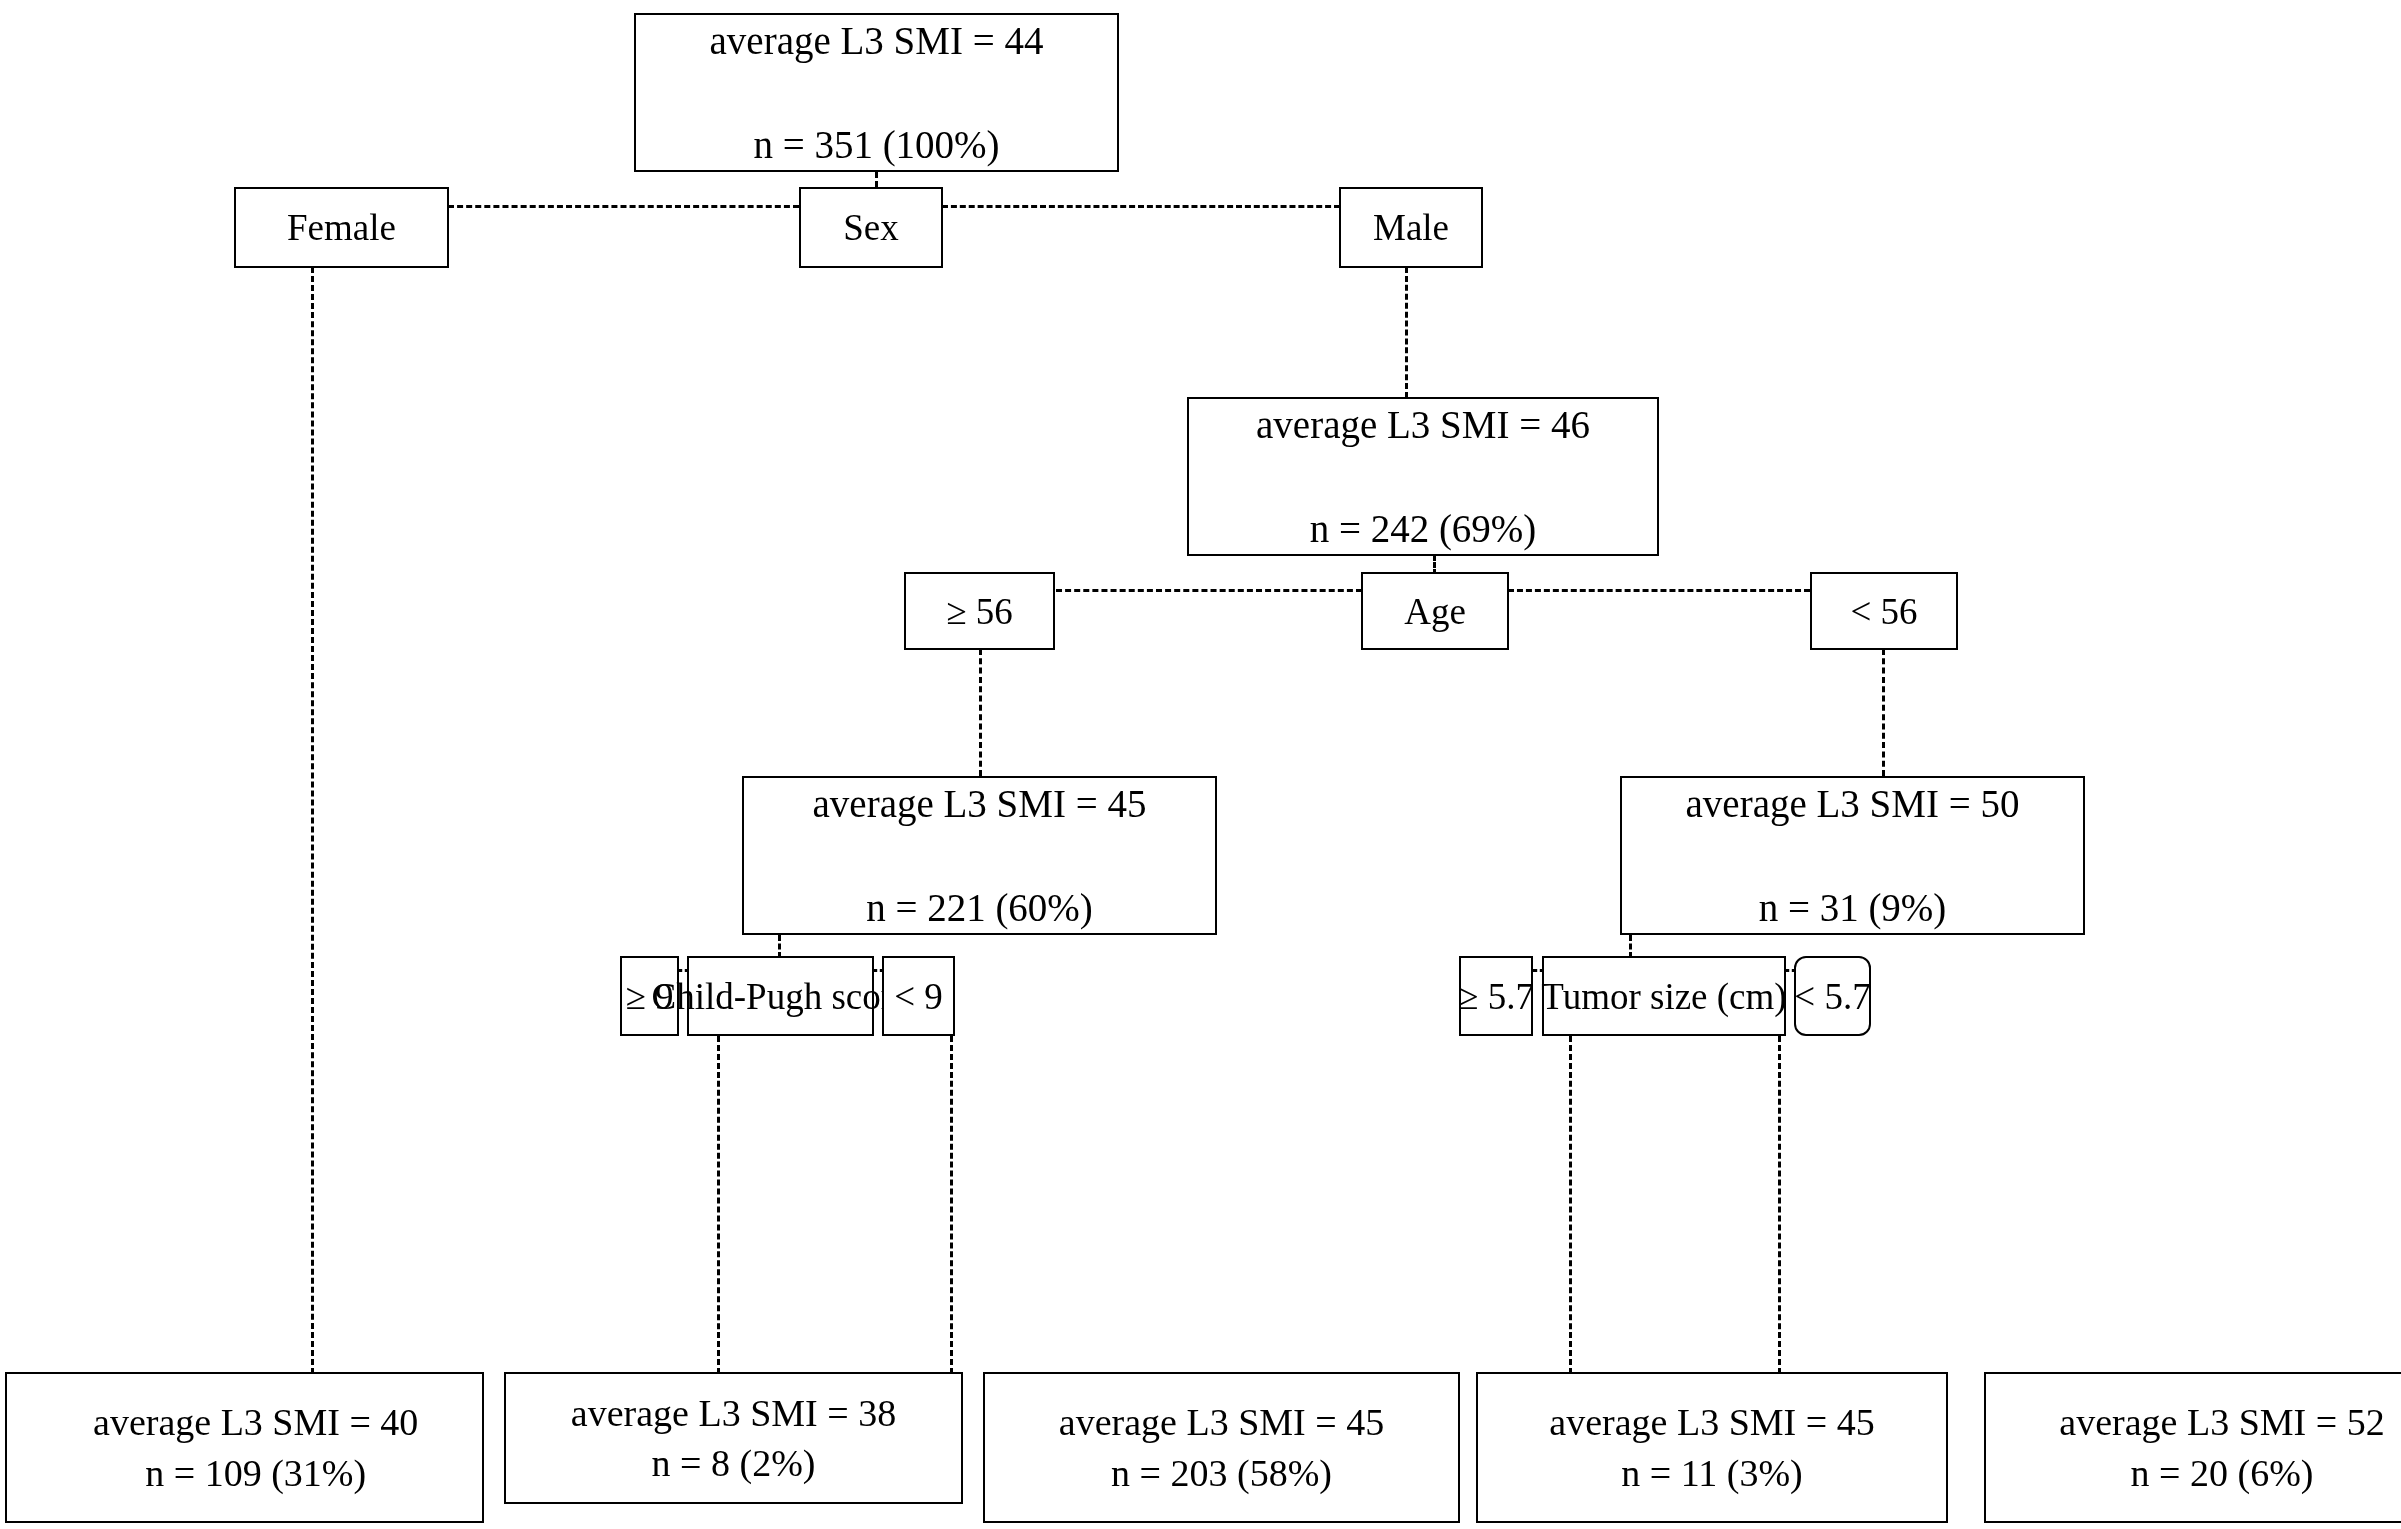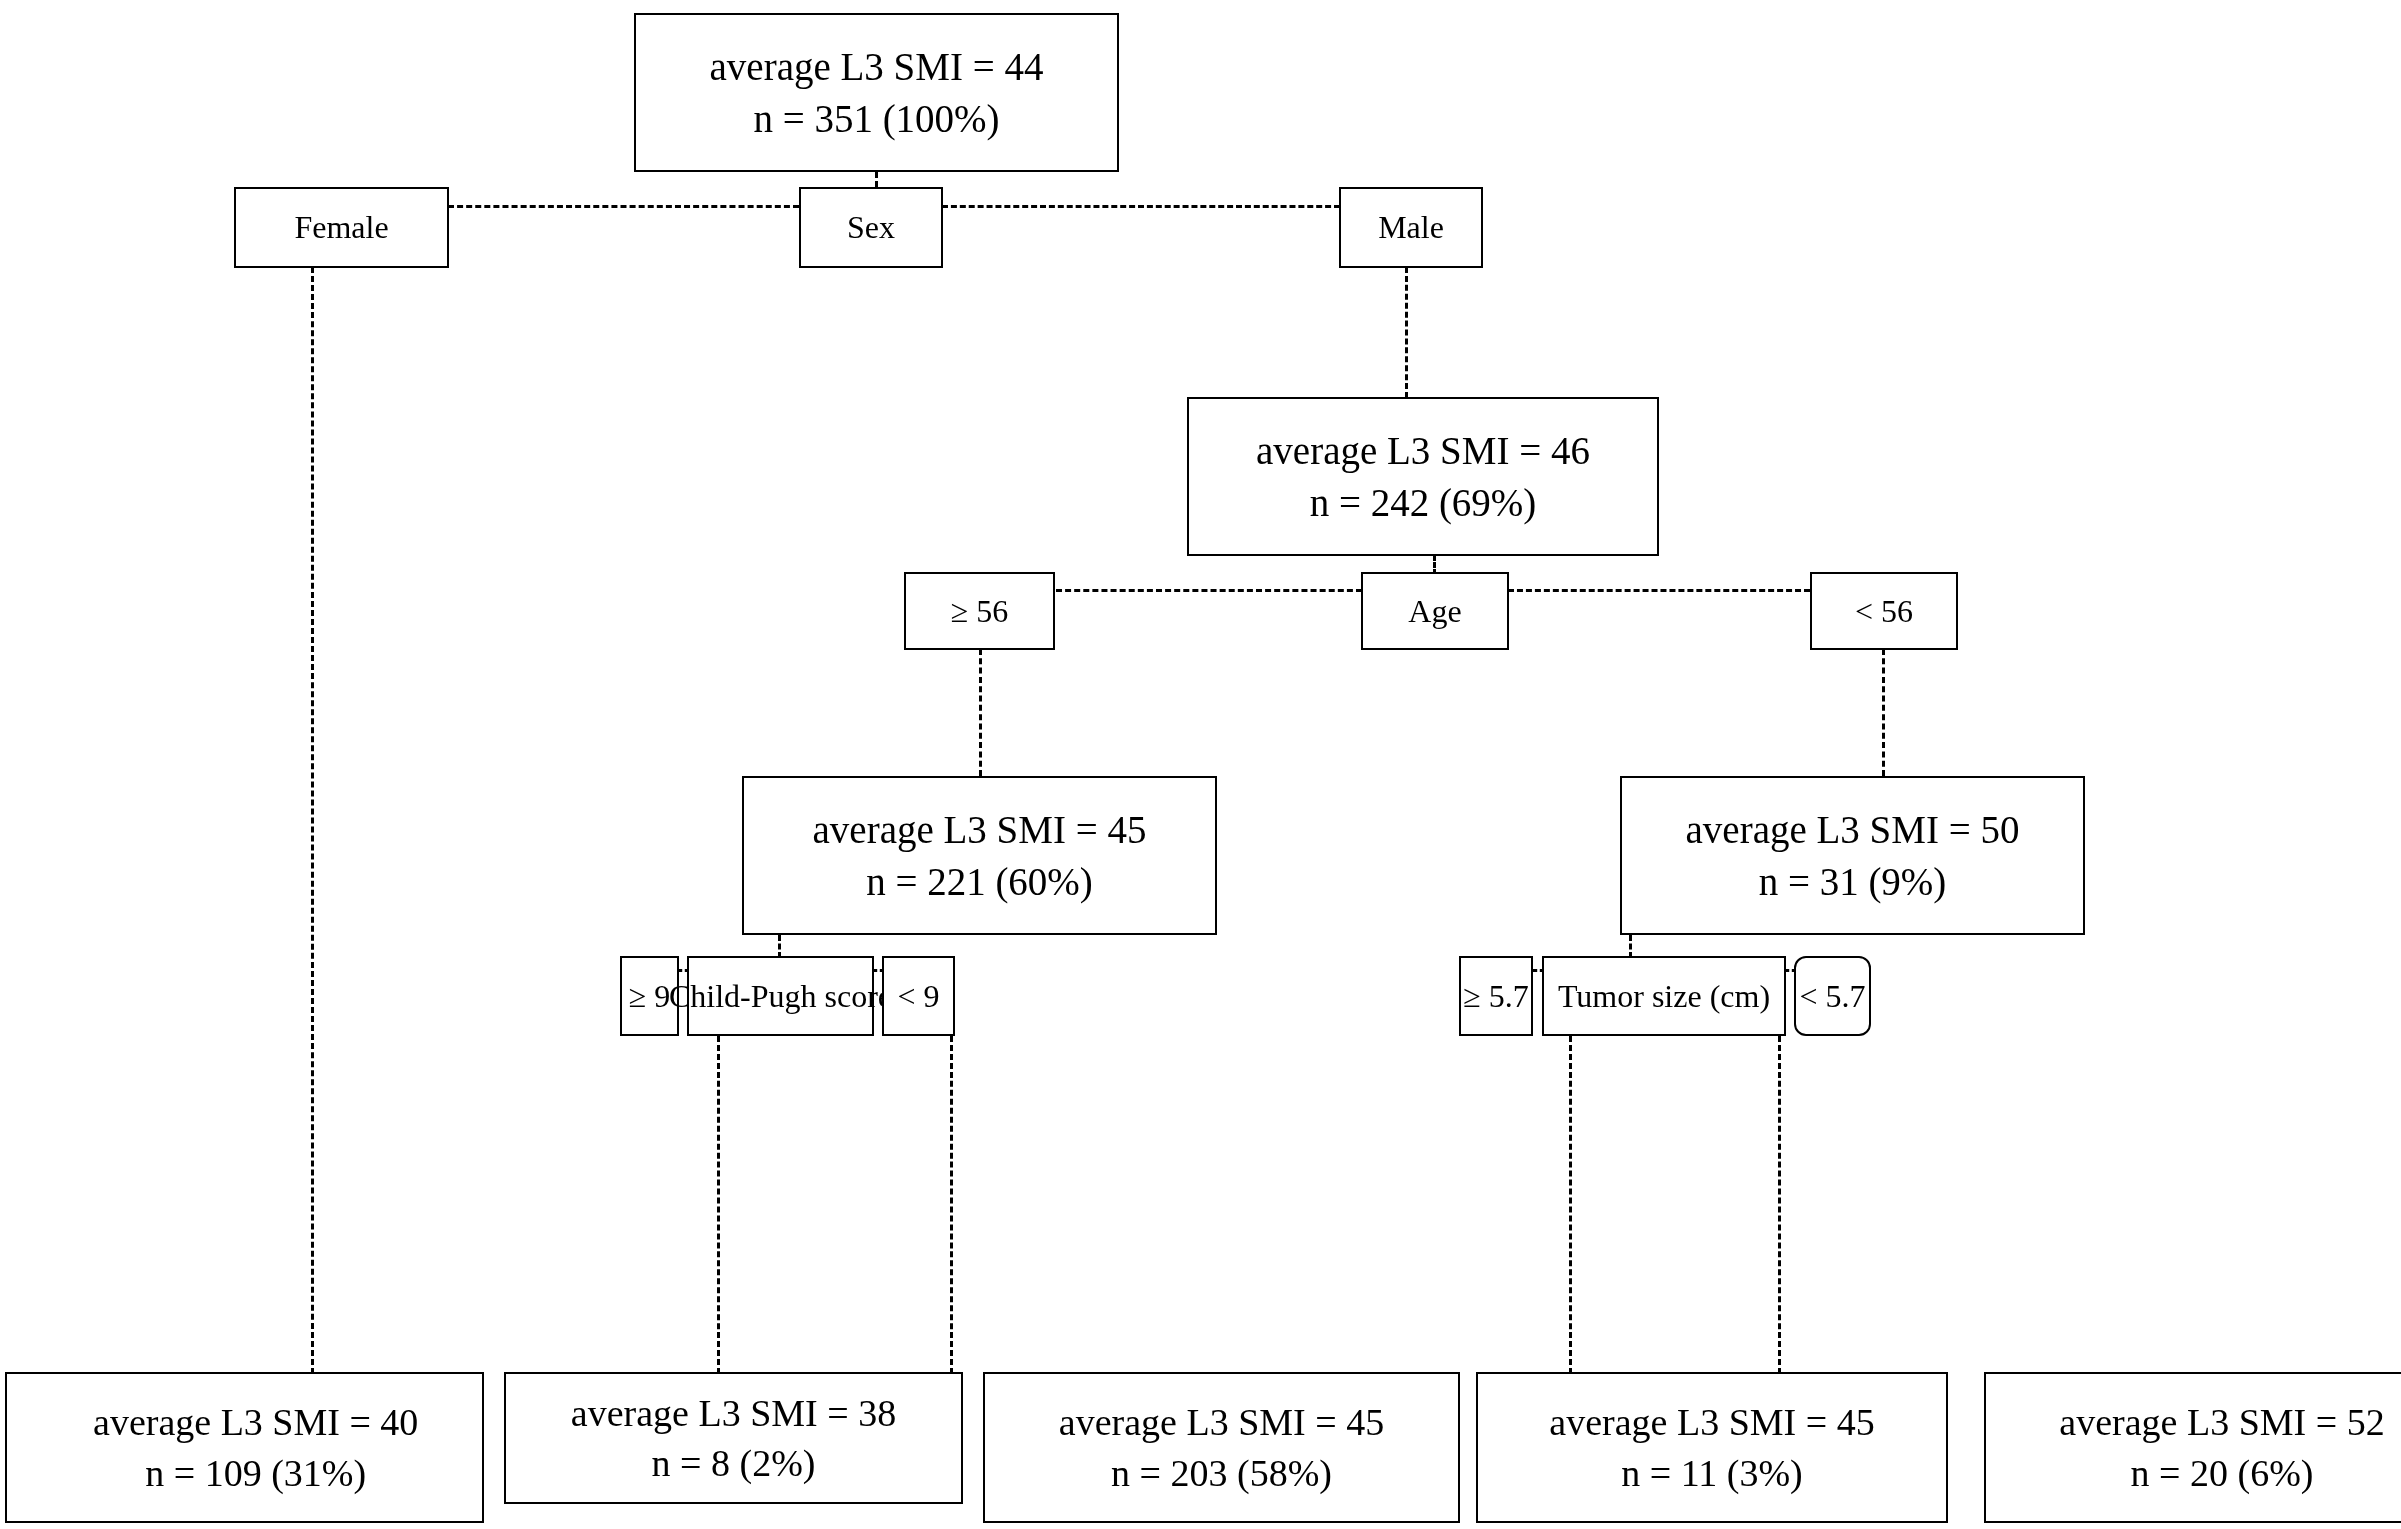--- a/index.html
+++ b/index.html
@@ -17,36 +17,36 @@
     overflow: hidden;
   }
   .node {
     position: absolute;
     box-sizing: border-box;
     border: 2.6px solid #000000;
     background: #ffffff;
     display: flex;
     flex-direction: column;
     align-items: center;
-    justify-content: center;
+    justify-content: space-between;
     text-align: center;
     line-height: 1.32;
     z-index: 3;
   }
   .node-stat  { font-size: 39px; }
   .split-box {
     position: absolute;
     box-sizing: border-box;
     border: 2.6px solid #000000;
     background: #ffffff;
     display: flex;
     align-items: center;
     justify-content: center;
     text-align: center;
-    font-size: 32px;
+    font-size: 37px;
     white-space: nowrap;
     z-index: 3;
   }
   .leaf {
     position: absolute;
     box-sizing: border-box;
     border: 2.6px solid #000000;
     background: #ffffff;
     display: flex;
     flex-direction: column;

